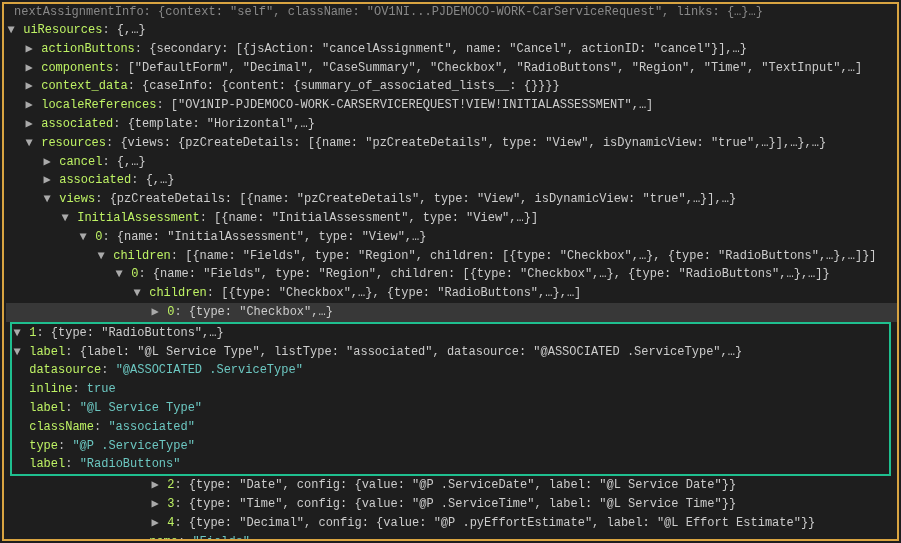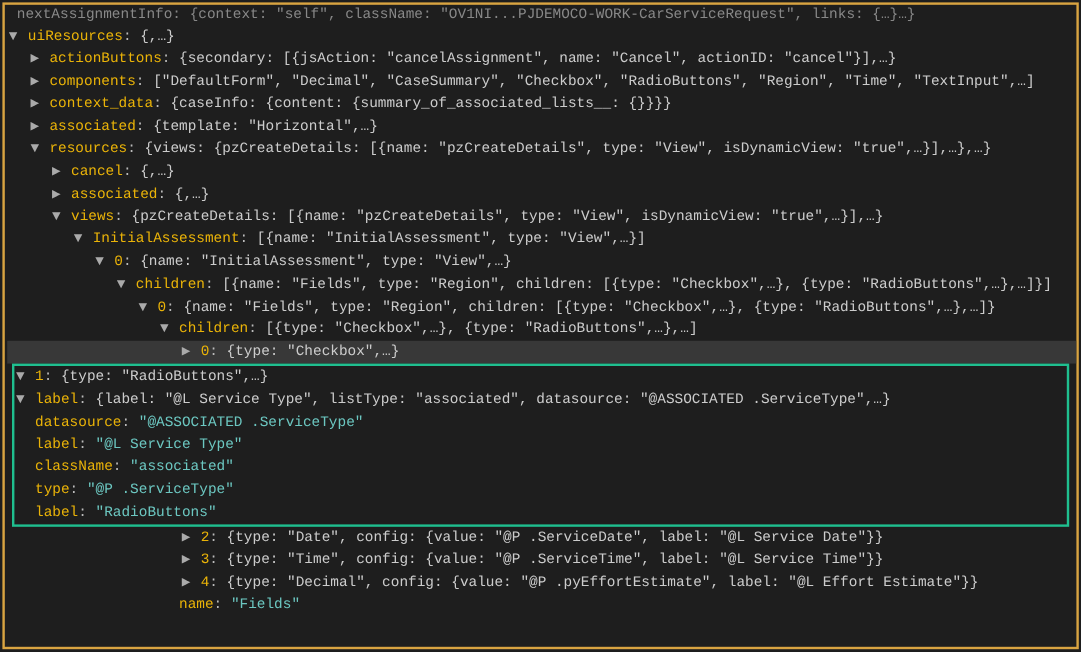--- a/index.html
+++ b/index.html
@@ -33,21 +33,21 @@
     color: #aaaaaa;
     cursor: pointer;
     user-select: none;
   }
   .bullet {
     display: inline-block;
     width: 10px;
     text-align: center;
     color: #c58af9;
   }
-  .key { color: #eab308; }
+  .key { color: #bef264; }
   .str { color: #ccc; }
   .val { color: #6cc7c1; }
   .punc { color: #bbb; }
   .i1 { padding-left: 18px; }
   .i2 { padding-left: 36px; }
   .i3 { padding-left: 54px; }
   .i4 { padding-left: 72px; }
   .i5 { padding-left: 90px; }
   .i6 { padding-left: 108px; }
   .i7 { padding-left: 126px; }
@@ -90,20 +90,24 @@
     <div class="line i1">
       <span class="arrow">▶</span>
       <span class="key">components</span><span class="punc">: </span><span class="str">["DefaultForm", "Decimal", "CaseSummary", "Checkbox", "RadioButtons", "Region", "Time", "TextInput",…]</span>
     </div>
 
     <div class="line i1">
       <span class="arrow">▶</span>
       <span class="key">context_data</span><span class="punc">: </span><span class="str">{caseInfo: {content: {summary_of_associated_lists__: {}}}}</span>
     </div>
 
+    <div class="line i1">
+      <span class="arrow">▶</span>
+      <span class="key">localeReferences</span><span class="punc">: </span><span class="str">["OV1NIP-PJDEMOCO-WORK-CARSERVICEREQUEST!VIEW!INITIALASSESSMENT",…]</span>
+    </div>
 
     <div class="line i1">
       <span class="arrow">▶</span>
       <span class="key">associated</span><span class="punc">: </span><span class="str">{template: "Horizontal",…}</span>
     </div>
 
     <div class="line i1">
       <span class="arrow">▼</span>
       <span class="key">resources</span><span class="punc">: </span><span class="str">{views: {pzCreateDetails: [{name: "pzCreateDetails", type: "View", isDynamicView: "true",…}],…},…}</span>
     </div>
@@ -163,20 +167,24 @@
       <div class="line i9">
         <span class="arrow">▼</span>
         <span class="key">label</span><span class="punc">: </span><span class="str">{label: "@L Service Type", listType: "associated", datasource: "@ASSOCIATED .ServiceType",…}</span>
       </div>
 
       <div class="line i10">
         <span class="bullet">&nbsp;</span>
         <span class="key">datasource</span><span class="punc">: </span><span class="val">"@ASSOCIATED .ServiceType"</span>
       </div>
 
+      <div class="line i10">
+        <span class="bullet">&nbsp;</span>
+        <span class="key">inline</span><span class="punc">: </span><span class="val">true</span>
+      </div>
 
       <div class="line i10">
         <span class="bullet">&nbsp;</span>
         <span class="key">label</span><span class="punc">: </span><span class="val">"@L Service Type"</span>
       </div>
 
       <div class="line i10">
         <span class="bullet">&nbsp;</span>
         <span class="key">className</span><span class="punc">: </span><span class="val">"associated"</span>
       </div>

